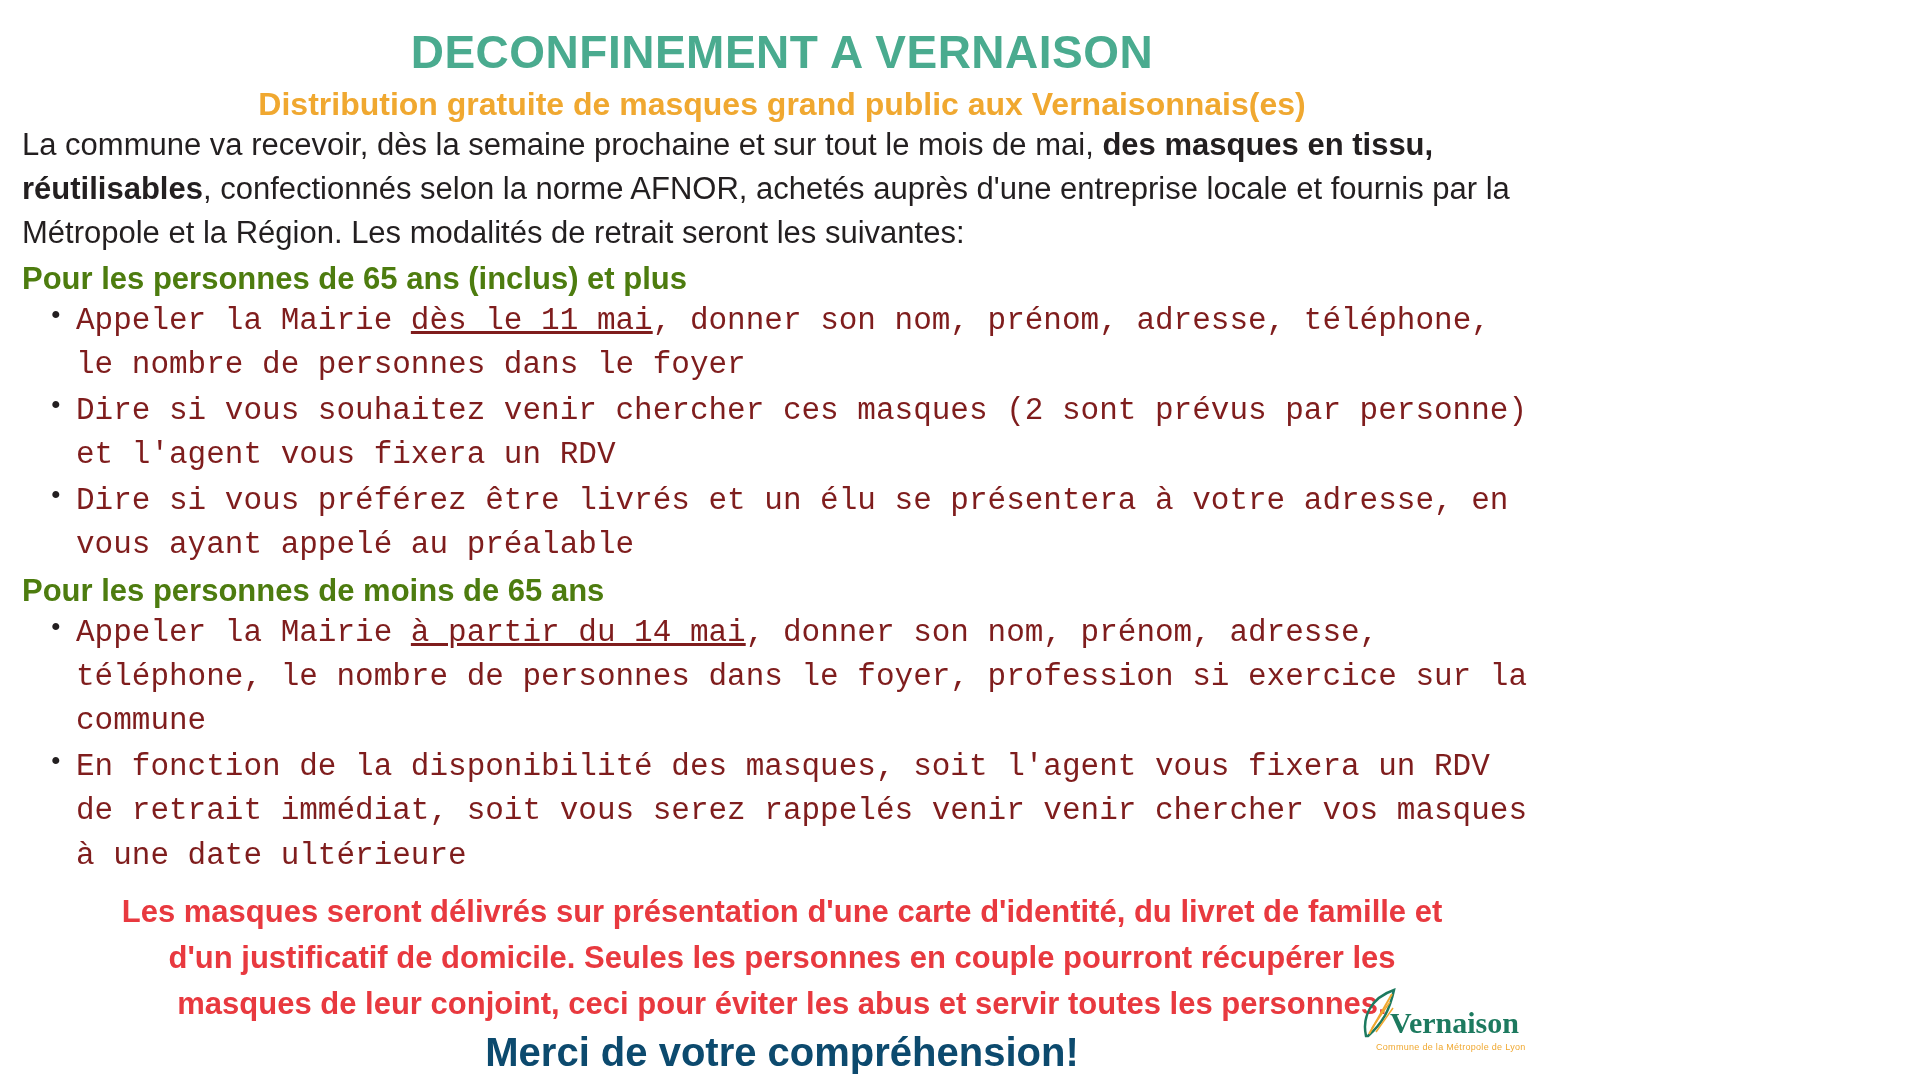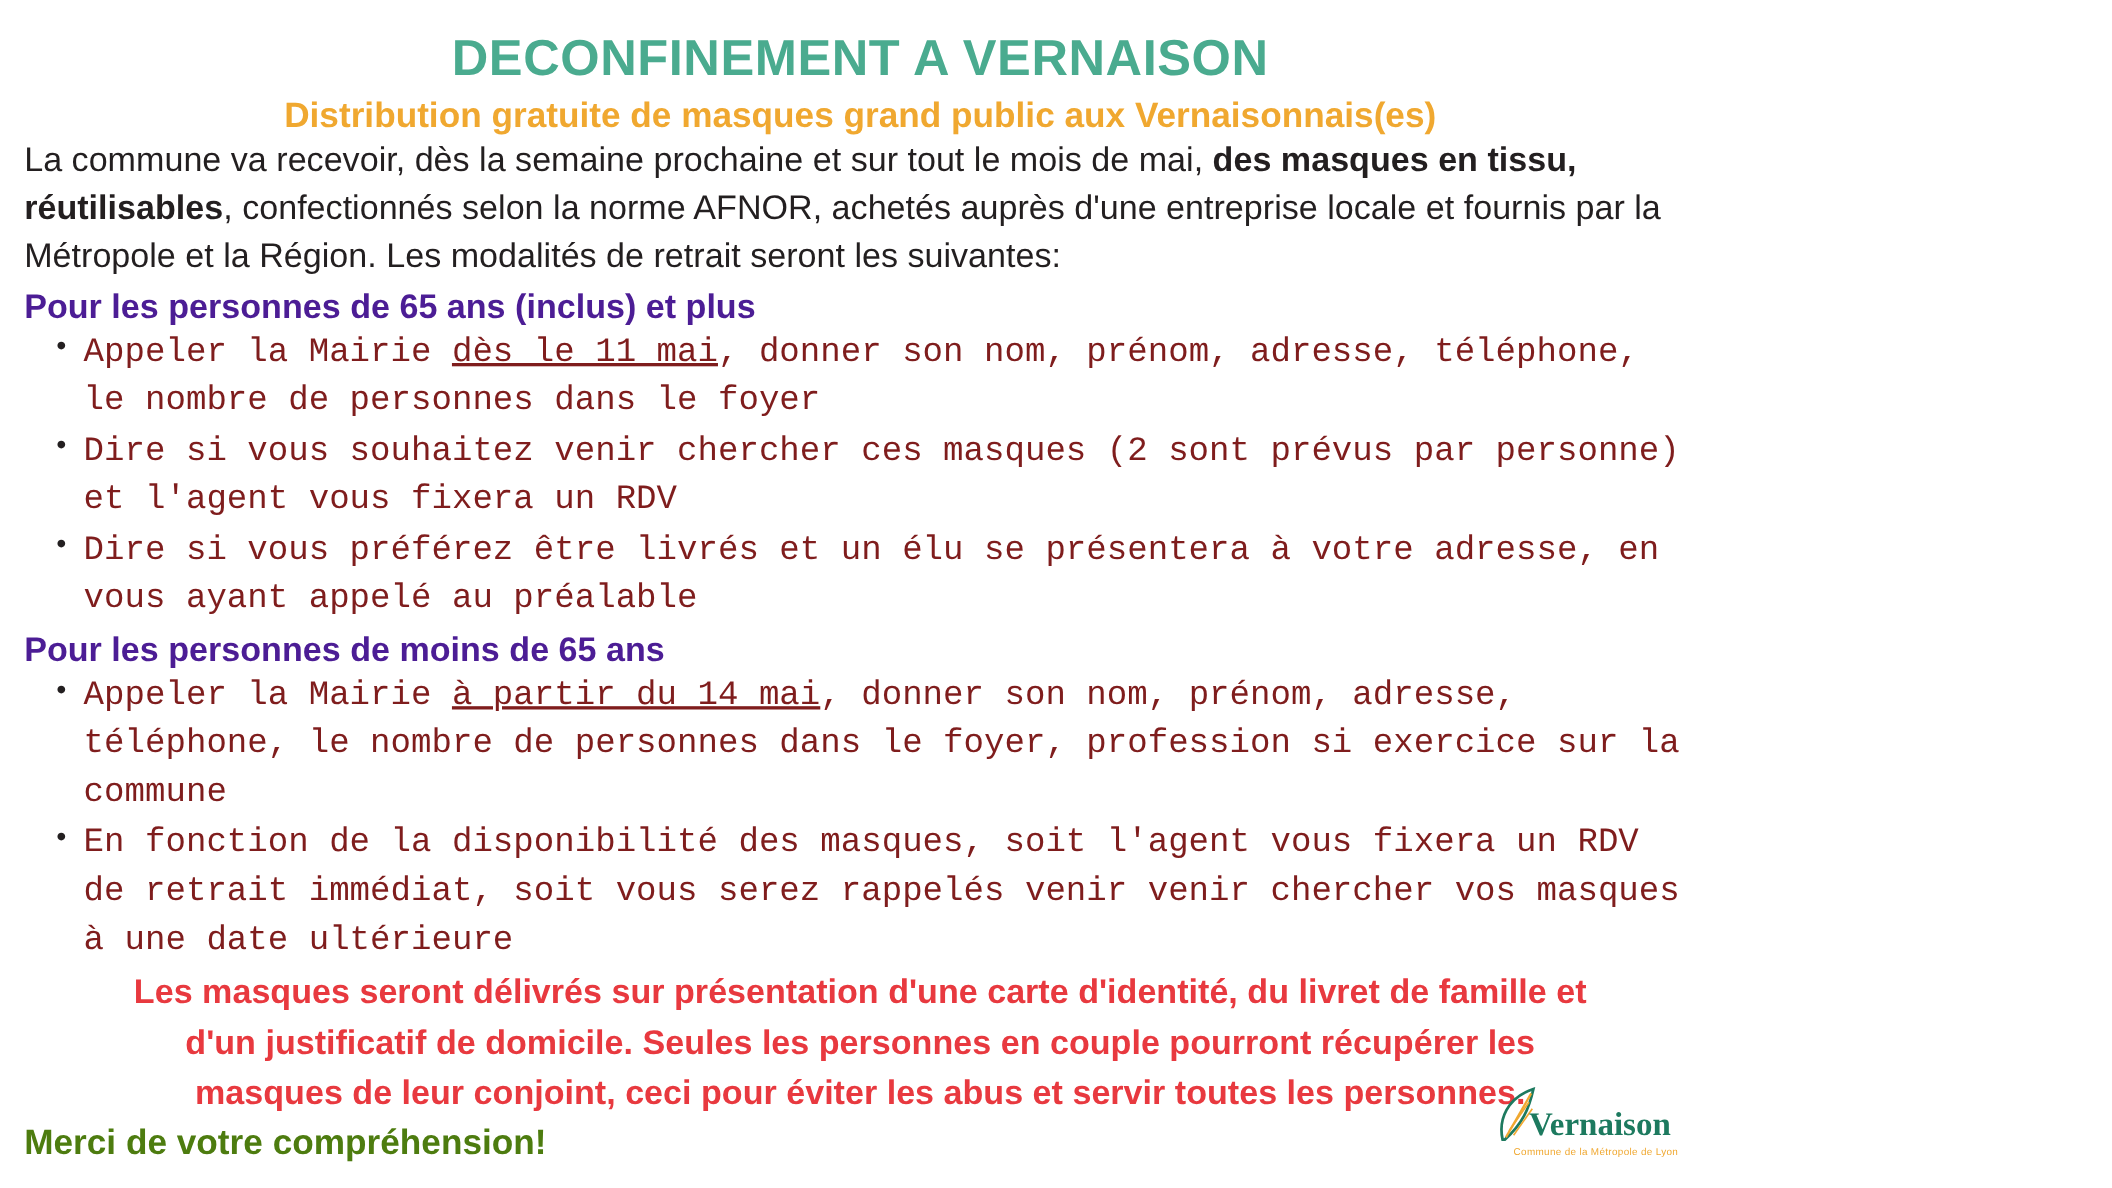--- a/index.html
+++ b/index.html
@@ -51,21 +51,21 @@
     line-height: 1.42;
     color: #231f20;
     margin: 0 0 2px 0;
   }
   .body-text b {
     font-weight: bold;
   }
   .section-head {
     font-size: 31px;
     font-weight: bold;
-    color: #4c1d95;
+    color: #4d7c0f;
     margin: 6px 0 2px 0;
   }
   ul.bullets {
     margin: 0 0 0 0;
     padding-left: 52px;
     list-style: none;
   }
   ul.bullets li {
     font-size: 31px;
     line-height: 1.42;
@@ -85,30 +85,30 @@
   }
   .u {
     text-decoration: underline;
   }
   .warning {
     color: #e8393f;
     font-weight: bold;
     font-size: 31px;
     line-height: 1.42;
     text-align: center;
-    margin-top: 2px;
+    margin-top: 12px;
   }
   .warning div {
     margin: 0 0 2px 0;
   }
   .thanks {
-    color: #4d7c0f;
+    color: #0c4a6e;
     font-weight: bold;
-    font-size: 32px;
-    text-align: left;
+    font-size: 40px;
+    text-align: center;
     margin-top: 4px;
   }
   .logo {
     position: absolute;
     right: 24px;
     bottom: 14px;
     width: 180px;
     height: 86px;
   }
   .logo-word {

